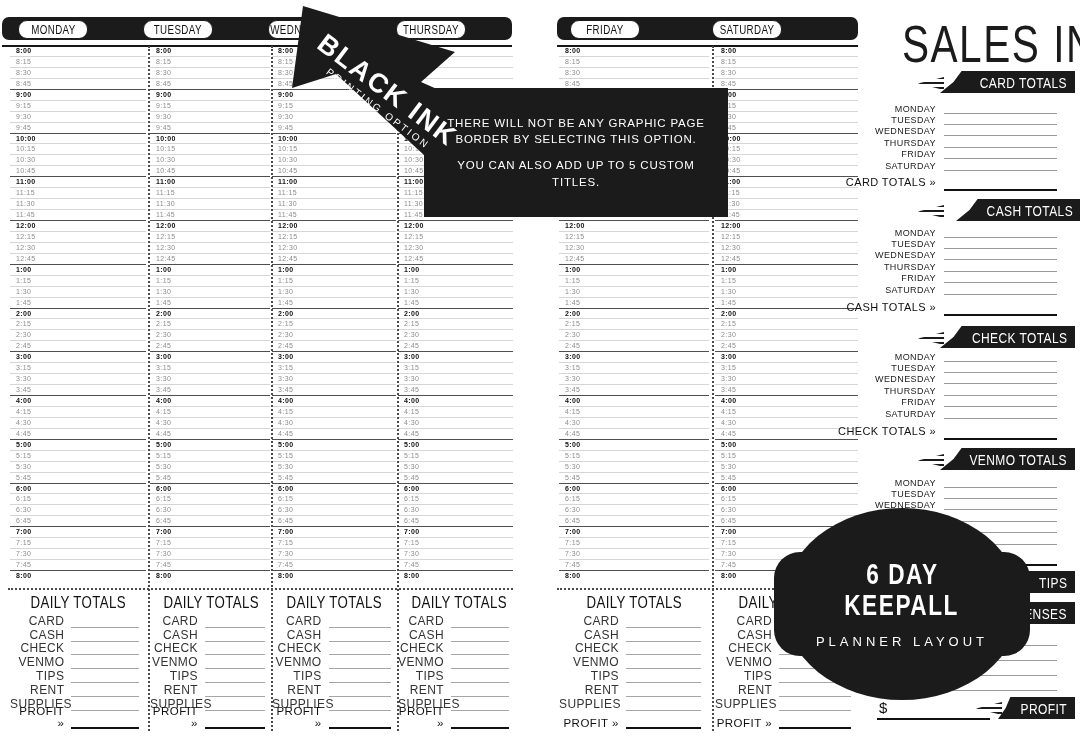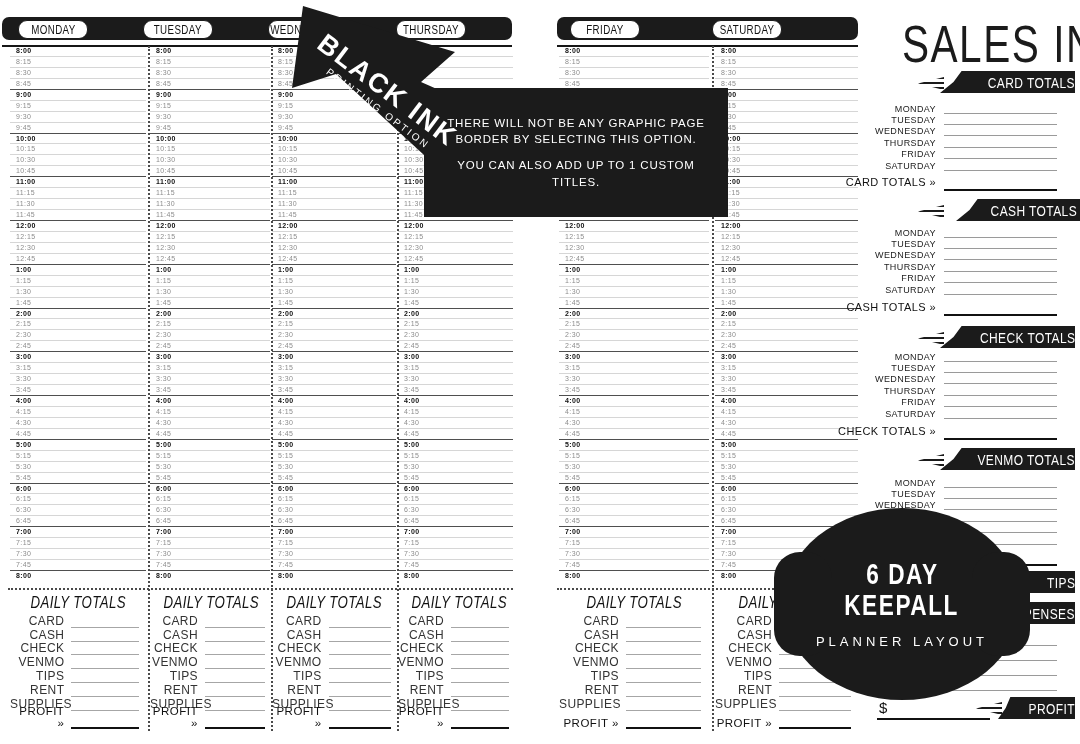--- a/index.html
+++ b/index.html
@@ -29,21 +29,21 @@
   .time-row .t{font-size:7px;line-height:10.5px;padding-left:6px;letter-spacing:.4px;color:#8c8c8c;}
   .time-row.hour .t{color:#111;font-weight:bold;}
 
   .vdot{position:absolute;top:46px;height:685px;width:0;border-left:2px dotted #4a4a4a;}
   .hdot{position:absolute;top:588px;height:0;border-top:2px dotted #4a4a4a;}
   .hdot.left{left:8px;width:505px;}
   .hdot.right{left:557px;width:301px;}
 
   
   .totals-col{position:absolute;top:593px;}
-  .totals-title{text-align:center;font-size:17px;color:#111;letter-spacing:.5px;height:21px;font-style:italic;}
+  .totals-title{text-align:center;font-size:17px;color:#111;letter-spacing:.5px;height:21px;}
   .tot-row{display:flex;align-items:flex-end;height:13.8px;}
   .tot-row .lbl{width:40%;text-align:right;font-size:12px;color:#333;padding-right:7px;letter-spacing:.4px;}
   .tot-row .line{width:50%;border-bottom:1px solid #a6a6a6;height:10px;}
   .tot-row.profit{height:17px;margin-top:1px;}
   .tot-row.profit .lbl{font-size:11.5px;color:#111;letter-spacing:.5px;}
   .tot-row.profit .line{border-bottom:2.2px solid #111;}
 
   
   #callout-box{position:absolute;left:424px;top:88px;width:304px;height:129px;background:#1b1b1b;z-index:5;
     display:flex;flex-direction:column;justify-content:center;gap:9px;}
@@ -53,21 +53,21 @@
     clip-path:polygon(23px 6px,175px 52px,141px 82px,250px 130px,190px 190px,144px 155px,56px 74px,12px 88px);}
   #arrow-label{position:absolute;left:330px;top:28px;z-index:6;transform:rotate(37deg);transform-origin:left top;
     color:#fff;font-weight:bold;font-size:27px;letter-spacing:2px;white-space:nowrap;}
   #arrow-sublabel{position:absolute;left:331px;top:66px;z-index:6;transform:rotate(37deg);transform-origin:left top;
     color:#fff;font-size:10px;letter-spacing:2.5px;white-space:nowrap;}
 
   
   #sales-title{position:absolute;left:866px;top:18px;width:214px;text-align:center;font-size:52px;color:#1b1b1b;
     letter-spacing:2px;line-height:1;}
   .banner{position:absolute;height:22px;background:#1b1b1b;color:#fff;z-index:1;
-    display:flex;align-items:center;justify-content:flex-end;box-sizing:border-box;
+    display:flex;align-items:center;justify-content:flex-end;padding-right:8px;box-sizing:border-box;
     clip-path:polygon(16% 0,100% 0,100% 100%,0 100%,10% 50%);}
   .banner span{font-size:15px;letter-spacing:.5px;}
   .swoosh{position:absolute;width:26px;height:13px;z-index:1;
     background:repeating-linear-gradient(#1b1b1b 0 2px,transparent 2px 5px);
     clip-path:polygon(100% 0,100% 100%,0 50%);}
   .side-label{position:absolute;left:868px;width:68px;text-align:right;font-size:9px;color:#222;letter-spacing:.4px;}
   .side-line{position:absolute;left:944px;width:113px;height:0;border-bottom:1px solid #9a9a9a;}
   .side-total{position:absolute;left:828px;width:108px;text-align:right;font-size:11px;color:#111;letter-spacing:.4px;}
   .side-total-line{position:absolute;left:944px;width:113px;height:0;border-bottom:2.4px solid #111;}
 
@@ -1229,21 +1229,21 @@
           <div class="line"></div>
         </div>
       </div>
     </div>
 
   <div id="arrow"></div>
   <div id="arrow-label">BLACK INK</div>
   <div id="arrow-sublabel">PRINTING OPTION</div>
   <div id="callout-box">
     <p>THERE WILL NOT BE ANY GRAPHIC PAGE BORDER BY SELECTING THIS OPTION.</p>
-    <p>YOU CAN ALSO ADD UP TO 1 CUSTOM TITLES.</p>
+    <p>YOU CAN ALSO ADD UP TO 5 CUSTOM TITLES.</p>
   </div>
 
   <div id="sales-title"><span class="cond">SALES INFO</span></div>
   <div id="sidebar">
       <div class="swoosh" style="left: 918px; top: 77px;"></div>
       <div class="banner" style="left: 940px; top: 71px; width: 135px;">
         <span class="condR">CARD TOTALS</span>
       </div>
       <div class="side-label" style="top: 103.5px;">MONDAY</div>
       <div class="side-line" style="top: 112.5px;"></div>

